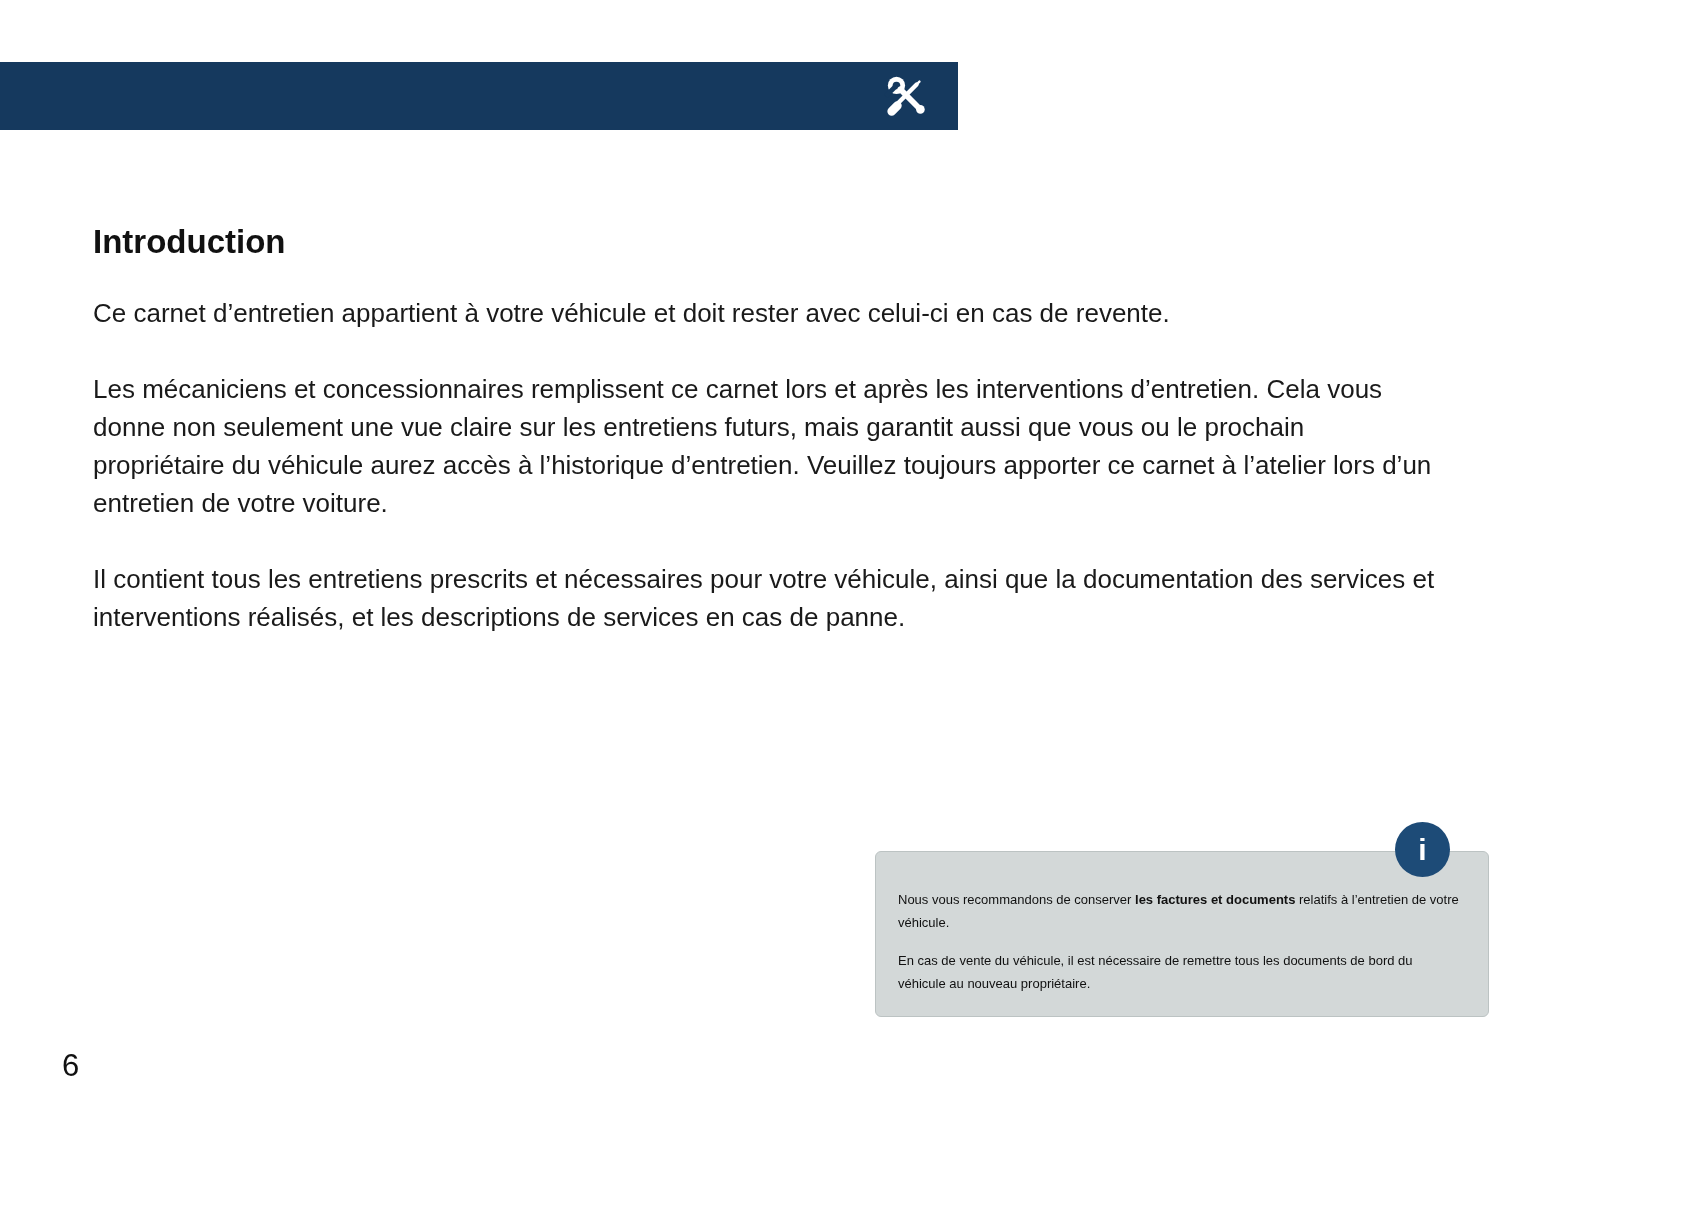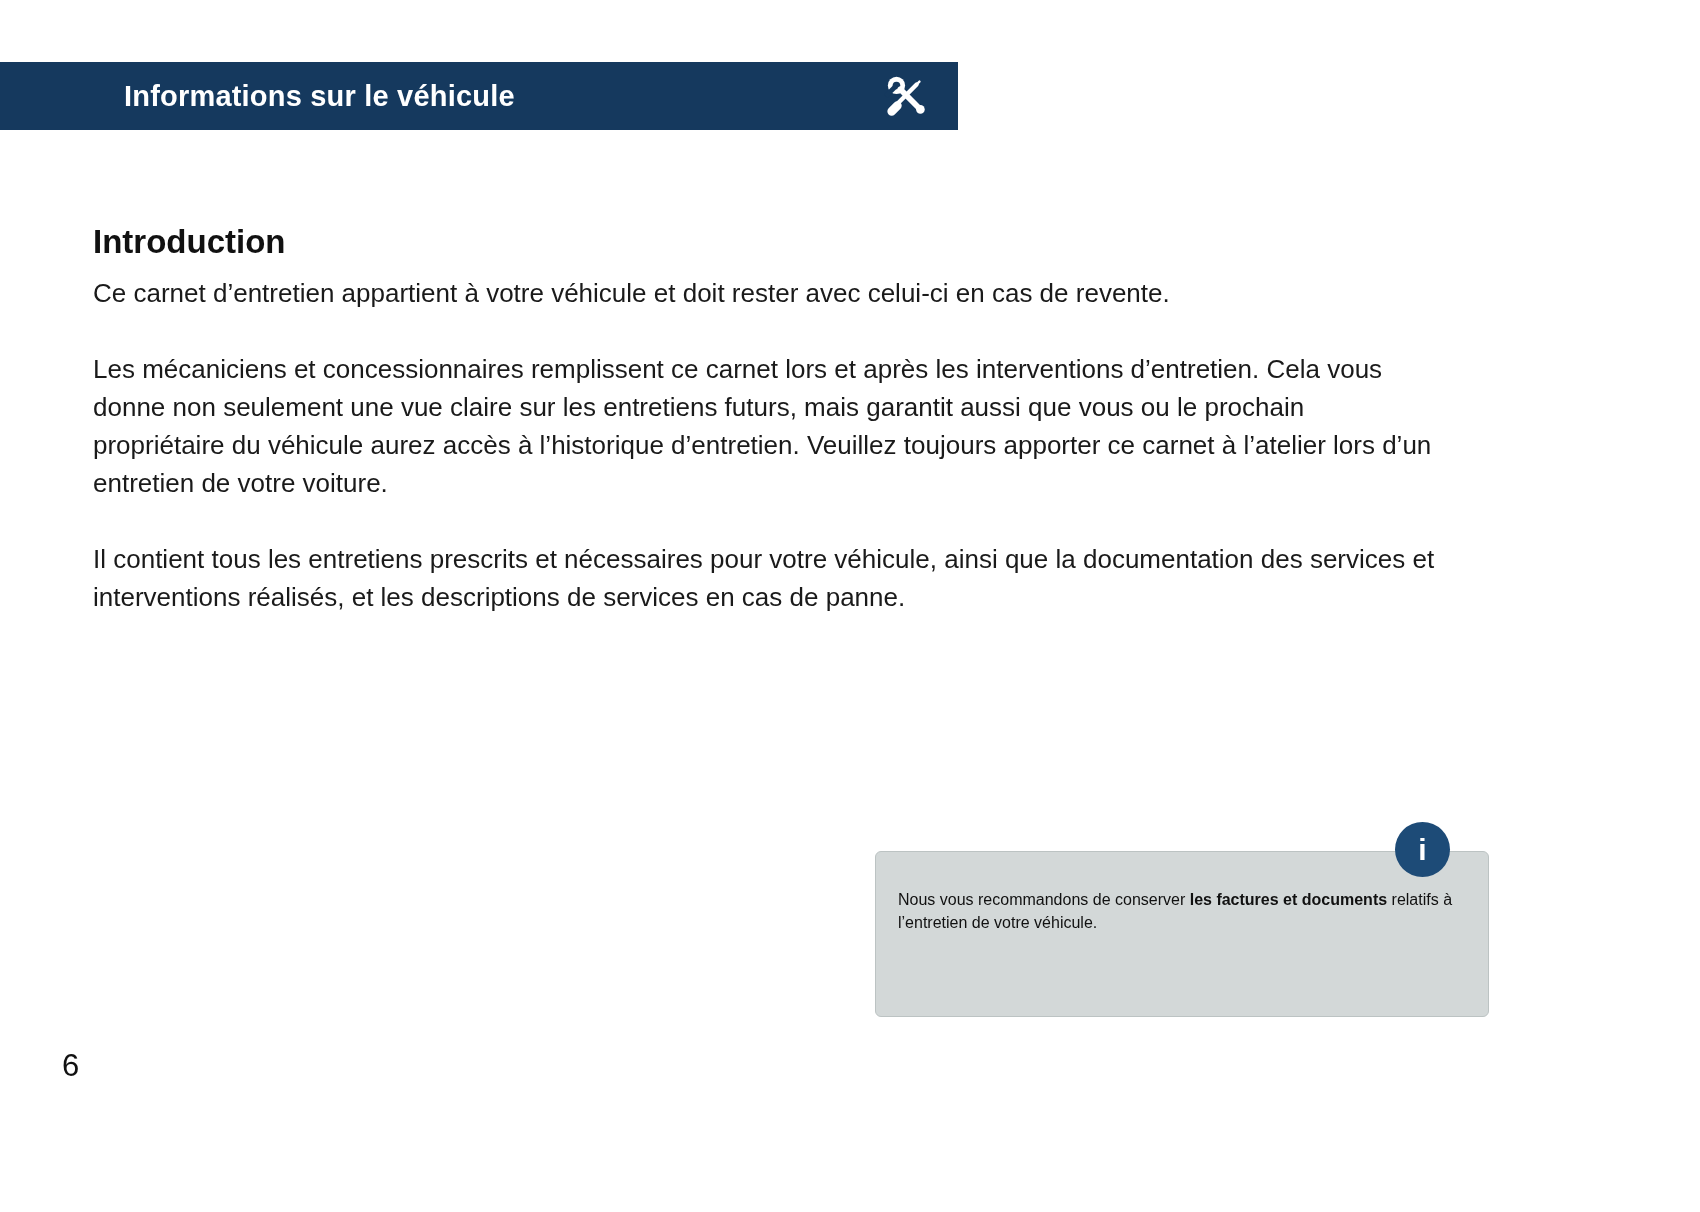--- a/index.html
+++ b/index.html
@@ -45,21 +45,21 @@
   
   .content {
     position: absolute;
     left: 93px;
     top: 222px;
     width: 1345px;
   }
   .intro-heading {
     font-size: 33px;
     font-weight: 700;
-    margin: 0 0 12px 0;
+    margin: 0 0 32px 0;
     line-height: 40px;
     color: #111111;
   }
   .para {
     font-size: 26px;
     line-height: 38px;
     margin: 4px 0 38px 0;
     color: #1a1a1a;
   }
 
@@ -70,21 +70,21 @@
     top: 851px;
     width: 614px;
     height: 166px;
     box-sizing: border-box;
     background: var(--note-bg, #d3d8d8);
     border: 1px solid #bcc3c3;
     border-radius: 6px;
     padding: 36px 26px 18px 22px;
   }
   .note-para {
-    font-size: 16px;
+    font-size: 13px;
     line-height: 23px;
     margin: 0 0 15px 0;
     color: #111111;
   }
   .note-para strong {
     font-weight: 700;
   }
   .info-circle {
     position: absolute;
     left: 1395px;
@@ -110,21 +110,20 @@
     font-size: 31px;
     color: #111111;
   }
 </style>
 </head>
 <body>
 
 <div class="page">
 
   <header class="banner">
-    <span class="banner-title">Informations sur le véhicule</span>
     <span class="banner-icon">
       <svg width="46" height="46" viewBox="0 0 48 48" aria-hidden="true">
 
         <circle cx="13" cy="13" r="9" fill="#ffffff"></circle>
         <circle cx="13" cy="13" r="4" fill="var(--banner, #15395E)"></circle>
         <rect x="-3" y="10.5" width="13" height="5" fill="var(--banner, #15395E)" transform="rotate(-45 13 13)"></rect>
         <line x1="17" y1="17" x2="37" y2="37" stroke="#ffffff" stroke-width="6" stroke-linecap="round"></line>
         <circle cx="38" cy="38" r="4.5" fill="#ffffff"></circle>
 
         <line x1="34" y1="12" x2="14" y2="32" stroke="#ffffff" stroke-width="4.5" stroke-linecap="round"></line>
@@ -140,17 +139,18 @@
     <p class="para">Les mécaniciens et concessionnaires remplissent ce carnet lors et après les interventions d’entretien. Cela vous donne non seulement une vue claire sur les entretiens futurs, mais garantit aussi que vous ou le prochain propriétaire du véhicule aurez accès à l’historique d’entretien. Veuillez toujours apporter ce carnet à l’atelier lors d’un entretien de votre voiture.</p>
     <p class="para">Il contient tous les entretiens prescrits et nécessaires pour votre véhicule, ainsi que la documentation des services et interventions réalisés, et les descriptions de services en cas de panne.</p>
   </main>
 
   <div class="info-circle">
     <span>i</span>
   </div>
 
   <aside class="note">
     <p class="note-para"><span>Nous vous recommandons de conserver </span><strong>les factures et documents</strong><span> relatifs à l’entretien de votre véhicule.</span></p>
+    <p class="note-para">En cas de vente du véhicule, il est nécessaire de remettre tous les documents de bord du véhicule au nouveau propriétaire.</p>
   </aside>
 
   <div class="page-number">6</div>
 
 </div>
 
 </body></html>

